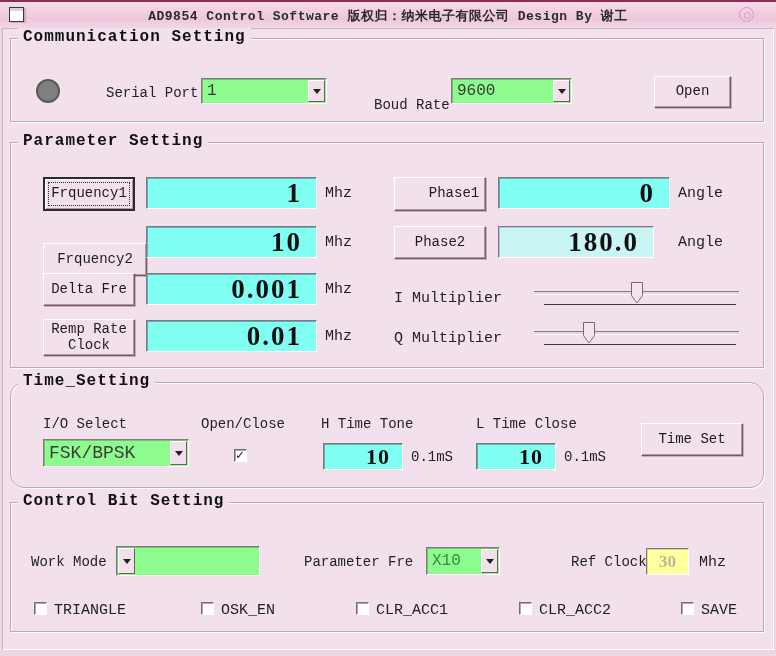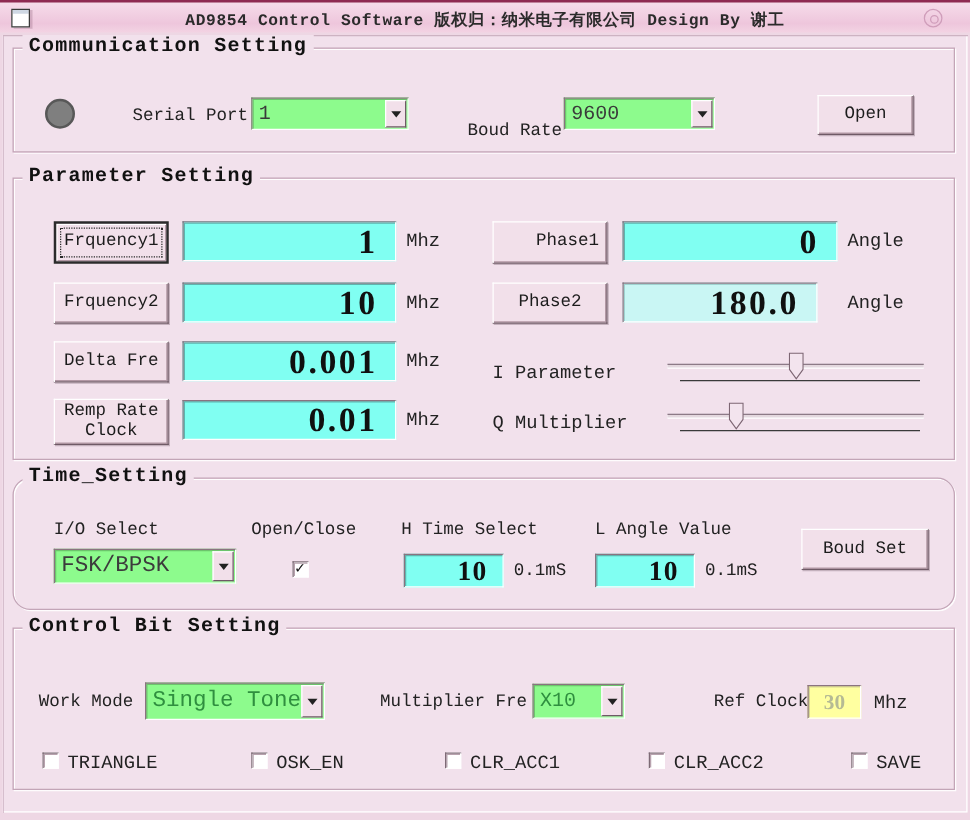--- a/index.html
+++ b/index.html
@@ -167,41 +167,41 @@
   <div class="groupbox" style="left:10px;top:142px;width:754px;height:226px;">
     <div class="group-title">Parameter Setting</div>
 
     <div class="btn default" style="left:32px;top:34px;width:92px;height:34px;">
       <span class="focus-rect"></span>
       <span>Frquency1</span>
     </div>
     <div class="field big" style="left:135px;top:34px;width:171px;height:32px;">1</div>
     <div class="unit" style="left:314px;top:42px;">Mhz</div>
 
-    <div class="btn" style="left:32px;top:83px;width:92px;height:33px;">Frquency2</div>
+    <div class="btn" style="left:32px;top:100px;width:104px;height:33px;">Frquency2</div>
     <div class="field big" style="left:135px;top:83px;width:171px;height:32px;">10</div>
     <div class="unit" style="left:314px;top:91px;">Mhz</div>
 
     <div class="btn" style="left:32px;top:130px;width:92px;height:33px;">Delta Fre</div>
     <div class="field big" style="left:135px;top:130px;width:171px;height:32px;">0.001</div>
     <div class="unit" style="left:314px;top:138px;">Mhz</div>
 
     <div class="btn" style="left:32px;top:176px;width:92px;height:37px;padding:0 6px;">Remp Rate Clock</div>
     <div class="field big" style="left:135px;top:177px;width:171px;height:32px;">0.01</div>
     <div class="unit" style="left:314px;top:185px;">Mhz</div>
 
     <div class="btn" style="left:383px;top:34px;width:92px;height:34px;padding-left:28px;">Phase1</div>
     <div class="field big" style="left:487px;top:34px;width:172px;height:32px;">0</div>
     <div class="unit" style="left:667px;top:42px;">Angle</div>
 
     <div class="btn" style="left:383px;top:83px;width:92px;height:33px;">Phase2</div>
     <div class="field big pale" style="left:487px;top:83px;width:156px;height:32px;">180.0</div>
     <div class="unit" style="left:667px;top:91px;">Angle</div>
 
-    <div class="lbl lbl-lg" style="left:383px;top:147px;">I Parameter</div>
+    <div class="lbl lbl-lg" style="left:383px;top:147px;">I Multiplier</div>
     <div class="slider" style="left:523px;top:139px;">
       <div class="slider-channel"></div>
       <div class="slider-underline"></div>
       <div class="slider-thumb" style="left: 50%;">
         <svg width="12" height="22">
             <path d="M0.5 0.5 h11 v13 l-5.5 7.5 l-5.5 -7.5 z" fill="#f3e4ee" stroke="#7d6673"></path>
           </svg>
       </div>
     </div>
 
@@ -215,53 +215,52 @@
           </svg>
       </div>
     </div>
   </div>
 
   <div class="groupbox" style="left:10px;top:382px;width:754px;height:106px;border-radius:14px;">
     <div class="group-title">Time_Setting</div>
 
     <div class="lbl" style="left:32px;top:33px;text-align:right;">I/O Select</div>
     <div class="lbl" style="left:190px;top:33px;">Open/Close</div>
-    <div class="lbl" style="left:310px;top:33px;">H Time Select</div>
-    <div class="lbl" style="left:465px;top:33px;">L Angle Value</div>
+    <div class="lbl" style="left:310px;top:33px;">H Time Tone</div>
+    <div class="lbl" style="left:465px;top:33px;">L Time Close</div>
 
     <div class="combo" style="left:32px;top:56px;width:146px;height:28px;">
       <span class="combo-value" style="font-size:18px;color:#3c3c3c;">FSK/BPSK</span>
       <span class="combo-btn">
           <span class="arrow-down"></span>
         </span>
     </div>
 
     <span class="checkbox checked" style="left:223px;top:66px;"></span>
 
     <div class="field small" style="left:312px;top:60px;width:80px;height:27px;">10</div>
     <div class="lbl" style="left:400px;top:66px;">0.1mS</div>
 
     <div class="field small" style="left:465px;top:60px;width:80px;height:27px;">10</div>
     <div class="lbl" style="left:553px;top:66px;">0.1mS</div>
 
-    <div class="btn" style="left:630px;top:40px;width:102px;height:33px;">Boud Set</div>
+    <div class="btn" style="left:630px;top:40px;width:102px;height:33px;">Time Set</div>
   </div>
 
   <div class="groupbox" style="left:10px;top:502px;width:754px;height:130px;">
     <div class="group-title">Control Bit Setting</div>
 
     <div class="lbl" style="left:20px;top:51px;">Work Mode</div>
     <div class="combo" style="left:105px;top:43px;width:144px;height:30px;">
-      <span class="combo-value green-text">Single Tone</span>
-      <span class="combo-btn">
-          <span class="arrow-down"></span>
-        </span>
-    </div>
-
-    <div class="lbl" style="left:293px;top:51px;">Multiplier Fre</div>
+      <span class="combo-btn">
+          <span class="arrow-down"></span>
+        </span>
+    </div>
+
+    <div class="lbl" style="left:293px;top:51px;">Parameter Fre</div>
     <div class="combo" style="left:415px;top:44px;width:74px;height:28px;">
       <span class="combo-value green-text" style="font-size:16px;">X10</span>
       <span class="combo-btn">
           <span class="arrow-down"></span>
         </span>
     </div>
 
     <div class="lbl" style="left:560px;top:51px;">Ref Clock</div>
     <div class="field ref" style="left:635px;top:45px;width:43px;height:27px;">30</div>
     <div class="lbl lbl-lg" style="left:688px;top:51px;">Mhz</div>

